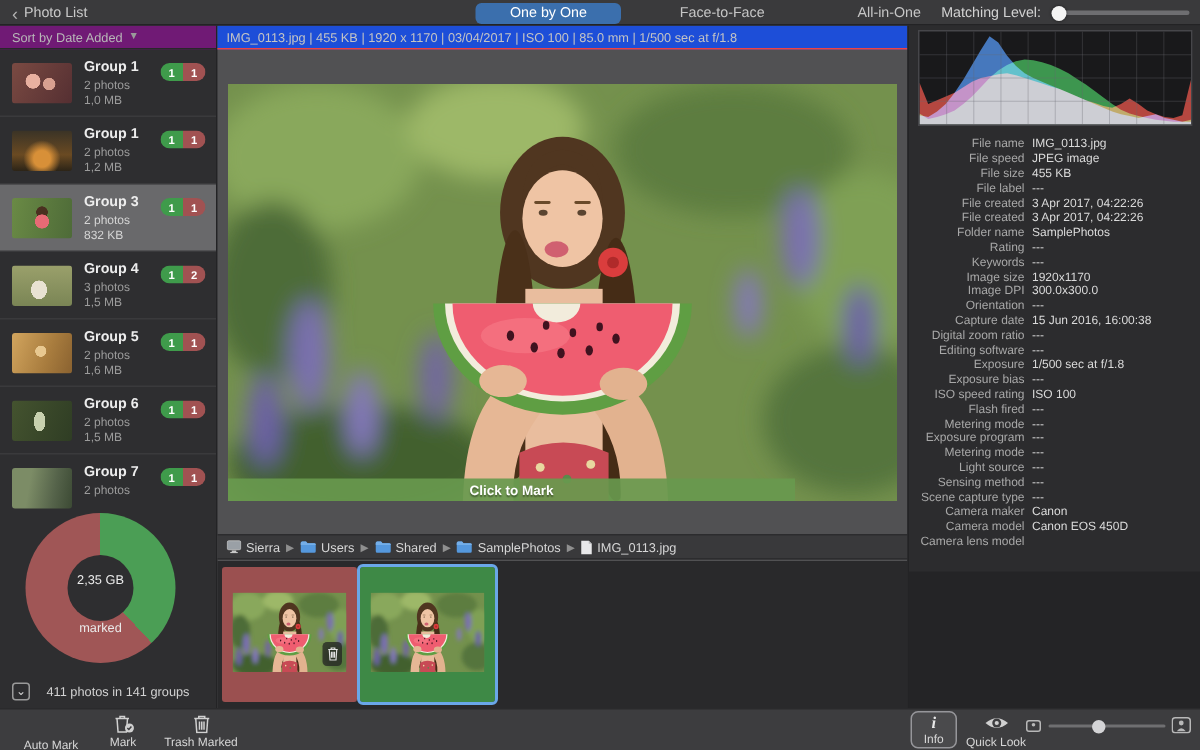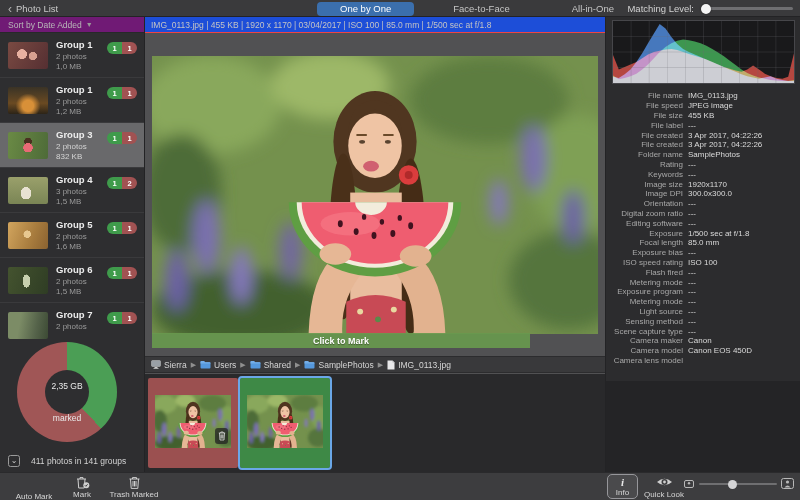--- a/index.html
+++ b/index.html
@@ -292,21 +292,21 @@
           <ellipse cx="224" cy="184" rx="2.5" ry="3.5" fill="#40121f"></ellipse>
           <ellipse cx="243" cy="182" rx="2.5" ry="3.5" fill="#40121f"></ellipse>
           <ellipse cx="261" cy="174" rx="2.5" ry="3.5" fill="#40121f"></ellipse>
           <ellipse cx="214" cy="165" rx="2.2" ry="3" fill="#40121f"></ellipse>
           <ellipse cx="250" cy="166" rx="2.2" ry="3" fill="#40121f"></ellipse>
           <ellipse cx="232" cy="170" rx="2.2" ry="3" fill="#40121f"></ellipse>
           <ellipse cx="185" cy="203" rx="16" ry="11" fill="#e6b795"></ellipse>
           <ellipse cx="266" cy="205" rx="16" ry="11" fill="#e2b28f"></ellipse>
         </svg>
       </div>
-    <div class="clickbar" id="clickbar" style="left: 7px; width: 378px; top: 316px; position: absolute;">Click to Mark</div>
+    <div class="clickbar" id="clickbar" style="left: 7px; width: 378px; top: 302px; position: absolute;">Click to Mark</div>
     <div class="crumbbar">
         <span class="crumb">
           <svg width="10" height="9" viewBox="0 0 10 9">
             <rect x="0.5" y="0.5" width="9" height="6" rx="1" fill="#9aa0a6" stroke="#c8c8c8" stroke-width="0.5"></rect>
             <rect x="3.5" y="7" width="3" height="1" fill="#c8c8c8"></rect>
             <rect x="2.5" y="8" width="5" height="0.8" fill="#c8c8c8"></rect>
           </svg>
           <span>Sierra</span>
         </span>
         <span class="crumb-sep">▶</span>
@@ -536,34 +536,34 @@
         </div>
         <div class="mrow">
           <span class="mlabel">Image DPI</span>
           <span class="mvalue">300.0x300.0</span>
         </div>
         <div class="mrow">
           <span class="mlabel">Orientation</span>
           <span class="mvalue">---</span>
         </div>
         <div class="mrow">
+          <span class="mlabel">Capture date</span>
+          <span class="mvalue">15 Jun 2016, 16:00:38</span>
+        </div>
+        <div class="mrow">
           <span class="mlabel">Digital zoom ratio</span>
           <span class="mvalue">---</span>
         </div>
         <div class="mrow">
           <span class="mlabel">Editing software</span>
           <span class="mvalue">---</span>
         </div>
         <div class="mrow">
           <span class="mlabel">Exposure</span>
           <span class="mvalue">1/500 sec at f/1.8</span>
-        </div>
-        <div class="mrow">
-          <span class="mlabel">Focal length</span>
-          <span class="mvalue">85.0 mm</span>
         </div>
         <div class="mrow">
           <span class="mlabel">Exposure bias</span>
           <span class="mvalue">---</span>
         </div>
         <div class="mrow">
           <span class="mlabel">ISO speed rating</span>
           <span class="mvalue">ISO 100</span>
         </div>
         <div class="mrow">

